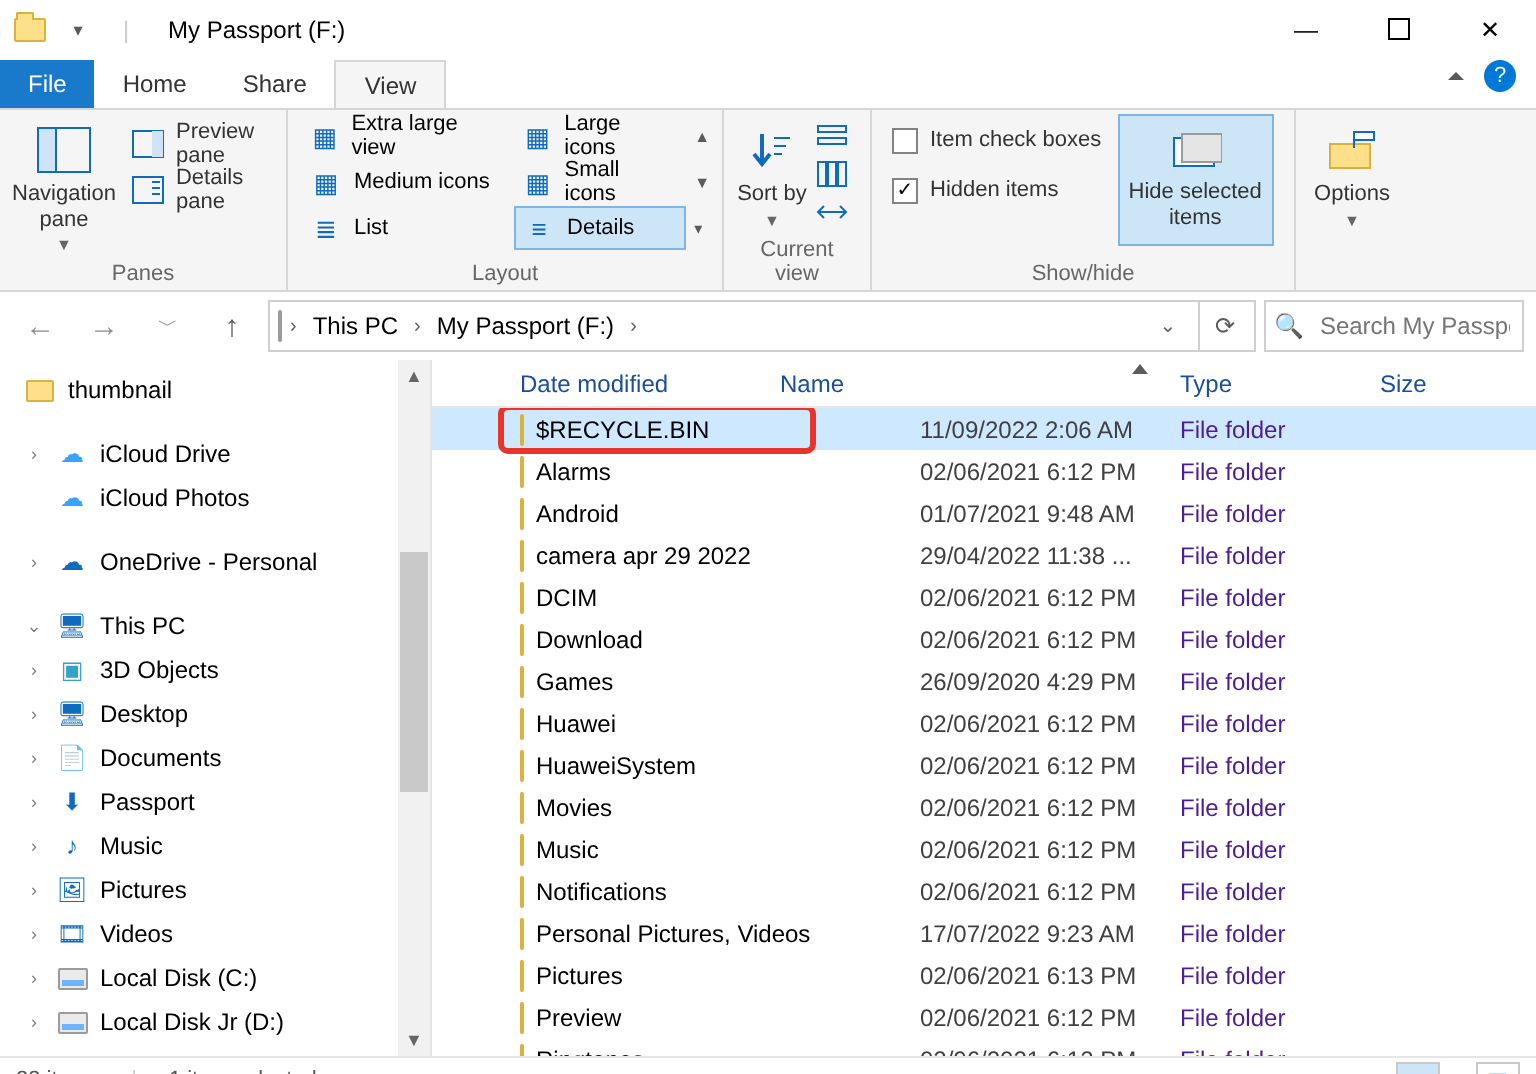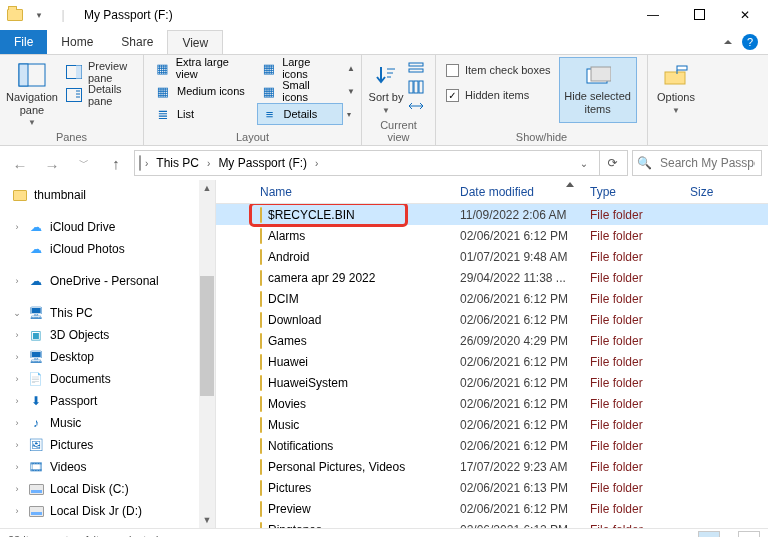--- a/index.html
+++ b/index.html
@@ -7,21 +7,21 @@
   
   .titlebar{height:30px;display:flex;align-items:center;background:#fff;border-bottom:1px solid #fff}
   .titlebar .qat{display:flex;align-items:center;padding:0 4px;gap:2px}
   .titlebar .qat .ico{width:22px;height:22px;display:flex;align-items:center;justify-content:center;color:#555}
   .titlebar .title{color:#000;font-size:12px;margin-top:1px;margin-left:6px}
   .titlebar .spacer{flex:1}
   .titlebar .winbtn{width:46px;height:30px;display:flex;align-items:center;justify-content:center;font-size:12px;color:#000}
   .folder-glyph{width:16px;height:12px;background:#ffe08a;border:1px solid #d9b340;border-radius:1px;position:relative}
   .folder-glyph:before{content:"";position:absolute;top:-4px;left:0;width:7px;height:3px;background:#ffe08a;border:1px solid #d9b340;border-bottom:none;border-radius:1px 1px 0 0}
   
-  .tabsrow{height:24px;display:flex;align-items:center;background:#fff}
+  .tabsrow{height:24px;display:flex;align-items:flex-start;background:#fff}
   .filetab{background:#1979ca;color:#fff;padding:4px 14px 4px 14px;font-size:12px;height:24px;display:flex;align-items:center;}
   .tab{padding:4px 14px;color:#333;height:24px;display:flex;align-items:center}
   .tab.active{background:#f5f5f5;border:1px solid #d6d6d6;border-bottom:none}
   .tabright{margin-left:auto;display:flex;align-items:center;gap:10px;padding:0 10px;color:#0155b7}
   .chev-up{width:0;height:0;border-left:4px solid transparent;border-right:4px solid transparent;border-bottom:4px solid #5b5b5b;display:inline-block}
   .help-q{width:16px;height:16px;border-radius:50%;background:#0078d7;color:#fff;display:flex;align-items:center;justify-content:center;font-size:11px}
   
   .ribbon{height:92px;background:#f5f5f5;border-top:1px solid #d6d6d6;border-bottom:1px solid #d6d6d6;display:flex}
   .group{border-right:1px solid #d6d6d6;padding:2px 6px 0 6px;display:flex;flex-direction:column;justify-content:space-between}
   .group-body{display:flex;align-items:flex-start;gap:4px;flex:1}
@@ -69,21 +69,21 @@
   .col.date{width:130px}
   .col.type{width:100px}
   .col.size{width:70px}
   .sort-caret{width:0;height:0;border-left:4px solid transparent;border-right:4px solid transparent;border-bottom:5px solid #5b5b5b;margin:0 auto;position:absolute;left:350px;top:2px}
   .rows{flex:1;overflow:hidden;position:relative}
   .row{display:flex;height:21px;align-items:center;font-size:12px}
   .row.sel{background:#cde8ff}
   .row .c{padding:0 6px}
   .row .c.name{width:200px;display:flex;align-items:center;gap:6px}
   .row .c.date{width:130px;color:#404040}
-  .row .c.type{width:100px;color:#7f1d1d}
+  .row .c.type{width:100px;color:#4c1d95}
   .row .c.size{width:70px;text-align:right}
   .highlight-box{position:absolute;top:-2px;left:33px;width:159px;height:25px;border:3px solid #e7352c;border-radius:5px;pointer-events:none}
   
   .status{height:23px;border-top:1px solid #e5e5e5;display:flex;align-items:center;padding:0 8px;font-size:11px;color:#555;gap:16px}
   .status .spacer{flex:1}
   .viewbtn{width:22px;height:18px;border:1px solid #c9c9c9;display:flex;align-items:center;justify-content:center;font-size:11px;color:#0f6cbd;margin-left:2px}
   .viewbtn.active{background:#cde6f7}
   svg{display:block}
 </style>
 </head>
@@ -395,24 +395,24 @@
       <div class="thumb"></div>
       <div style="flex:1"></div>
       <div class="sbtn">▼</div>
     </div>
   </div>
 
   <div class="listarea" style="position:relative">
     <div class="sort-caret"></div>
     <div class="cols">
       <div style="width:38px"></div>
+      <div class="col date">Date modified</div>
       <div class="col name">
           <span>Name</span>
         </div>
-      <div class="col date">Date modified</div>
       <div class="col type">Type</div>
       <div class="col size">Size</div>
     </div>
     <div class="rows" id="rows">
       <div class="highlight-box"></div>
     <div class="row sel">
           <div style="width:38px"></div>
           <div class="c name">
             <span class="ni-icon"><span class="folder-mini"></span></span>
             <span>$RECYCLE.BIN</span>

